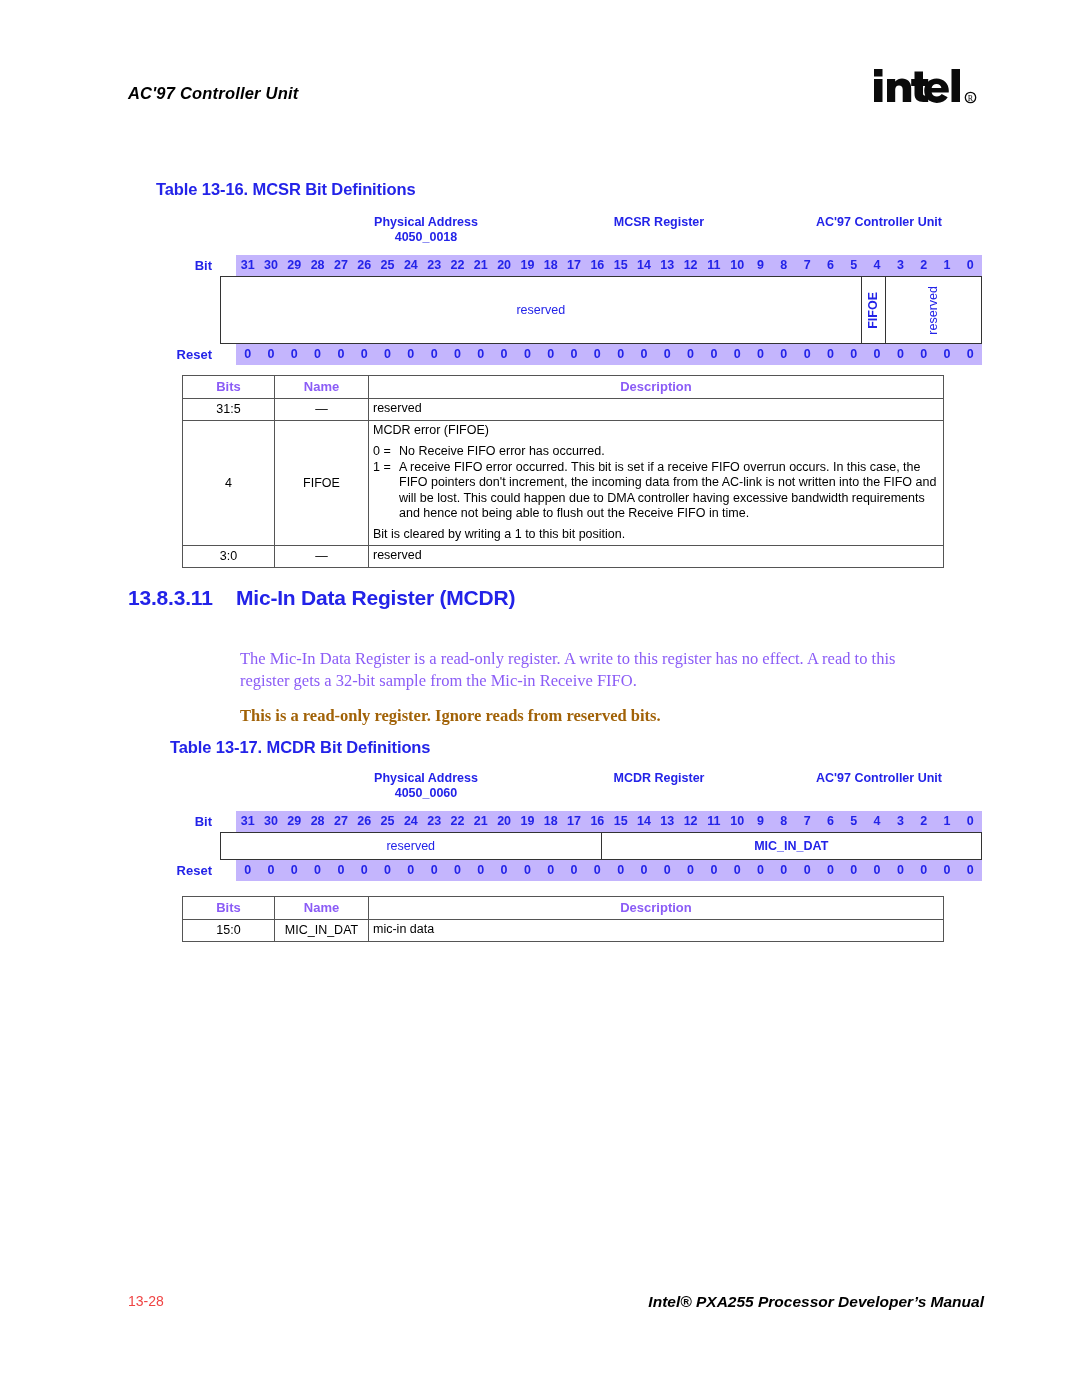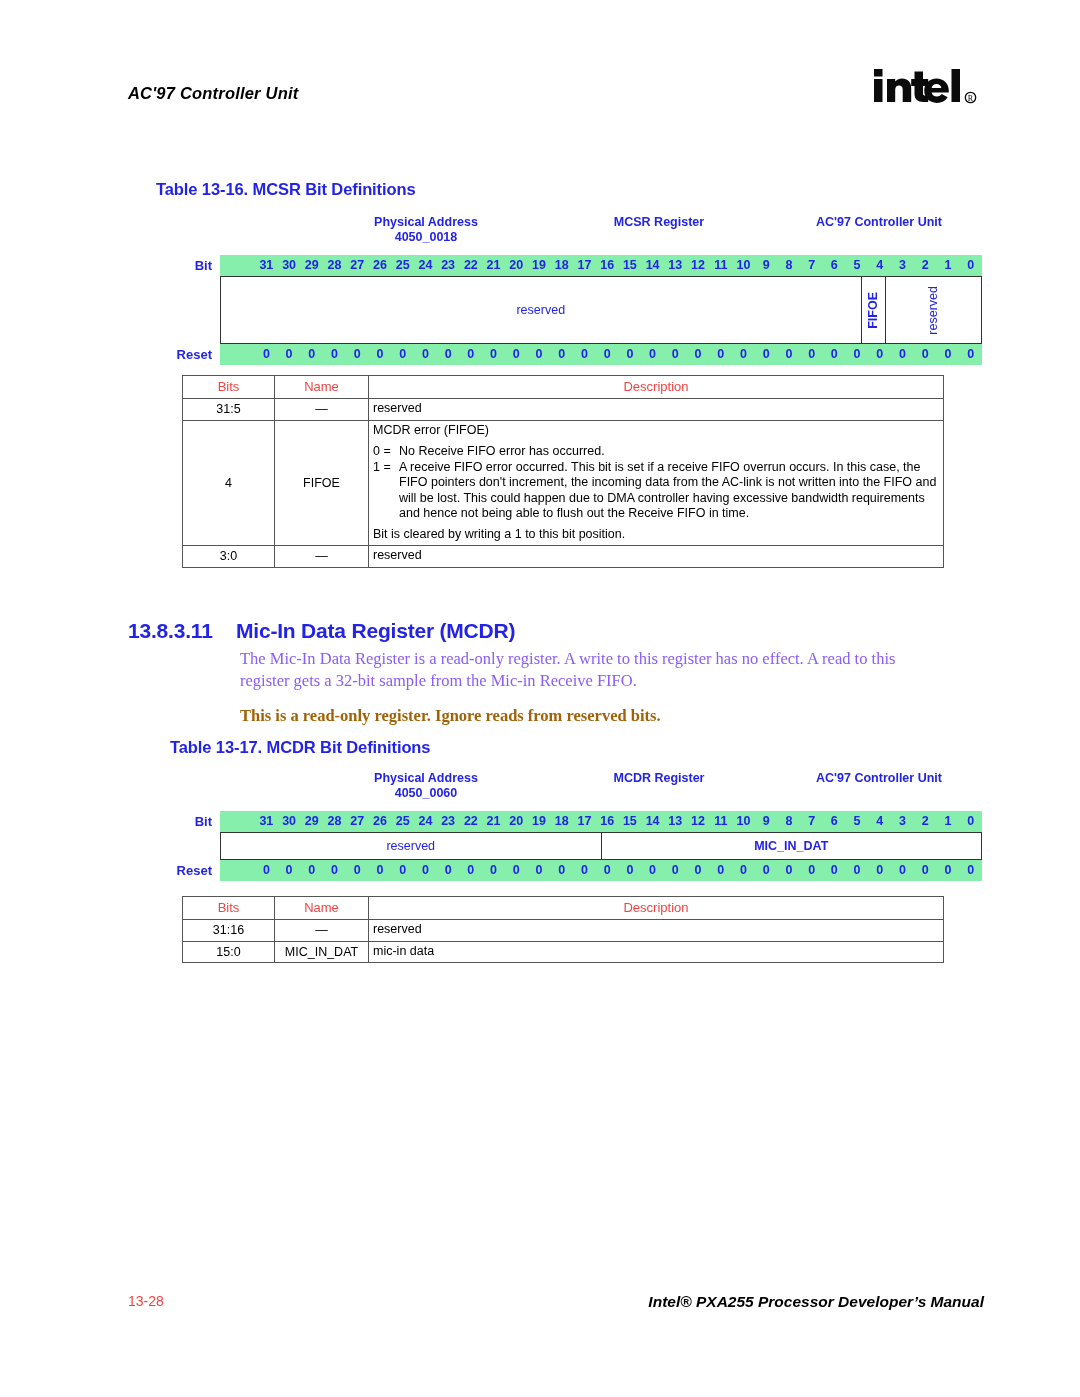--- a/index.html
+++ b/index.html
@@ -64,37 +64,37 @@
     text-align: center;
     line-height: 15px;
     white-space: nowrap;
   }
   .lbl .l2 { display: block; }
 
   .bitrow {
     display: flex;
     align-items: stretch;
     height: 21px;
+    gap: 16px;
   }
   .rowtag {
     width: 46px;
     flex: 0 0 46px;
     text-align: right;
     padding-right: 8px;
     box-sizing: border-box;
     color: #2323E8;
     font-weight: bold;
     font-size: 13px;
     line-height: 21px;
   }
   .cells {
     flex: 1 1 auto;
     display: flex;
-    background: #86efac;
-    padding-left: 35px;
+    background: #c4b5fd;
   }
   .cells .c {
     flex: 1 1 0;
     text-align: center;
     font-size: 12.5px;
     font-weight: bold;
     color: #2323E8;
     line-height: 21px;
   }
 
@@ -139,22 +139,22 @@
     border-collapse: collapse;
     table-layout: fixed;
     font-size: 12.5px;
   }
   .desc th, .desc td {
     border: 1px solid #555;
     padding: 0;
     vertical-align: top;
   }
   .desc th {
-    color: #ef4444;
-    font-weight: normal;
+    color: #8b5cf6;
+    font-weight: bold;
     font-size: 13px;
     text-align: center;
     height: 22px;
     line-height: 22px;
     padding: 0 2px;
   }
   .desc td.bits, .desc td.nm {
     text-align: center;
     vertical-align: middle;
     padding: 2px 3px;
@@ -393,21 +393,21 @@
       <tr>
         <td class="bits">3:0</td>
         <td class="nm">—</td>
         <td class="dsc">
           <p>reserved</p>
         </td>
       </tr>
     </tbody>
   </table>
 
-  <div class="sec" style="left:128px; top:619px;">
+  <div class="sec" style="left:128px; top:586px;">
     <span class="num">13.8.3.11</span>
     <span>Mic-In Data Register (MCDR)</span>
   </div>
 
   <div class="body" style="left:240px; top:648px; width:706px;">The Mic-In Data Register is a read-only register. A write to this register has no effect. A read to this register gets a 32-bit sample from the Mic-in Receive FIFO.</div>
 
   <div class="bodybold" style="left:240px; top:705px; width:706px;">This is a read-only register. Ignore reads from reserved bits.</div>
 
   <div class="caption" style="left:170px; top:738px;">Table 13-17. MCDR Bit Definitions</div>
 
@@ -522,27 +522,20 @@
       </colgroup>
     <thead>
       <tr>
         <th>Bits</th>
         <th>Name</th>
         <th>Description</th>
       </tr>
     </thead>
     <tbody>
       <tr>
-        <td class="bits">31:16</td>
-        <td class="nm">—</td>
-        <td class="dsc">
-          <p>reserved</p>
-        </td>
-      </tr>
-      <tr>
         <td class="bits">15:0</td>
         <td class="nm">MIC_IN_DAT</td>
         <td class="dsc">
           <p>mic-in data</p>
         </td>
       </tr>
     </tbody>
   </table>
 
   <div class="foot-left">13-28</div>

